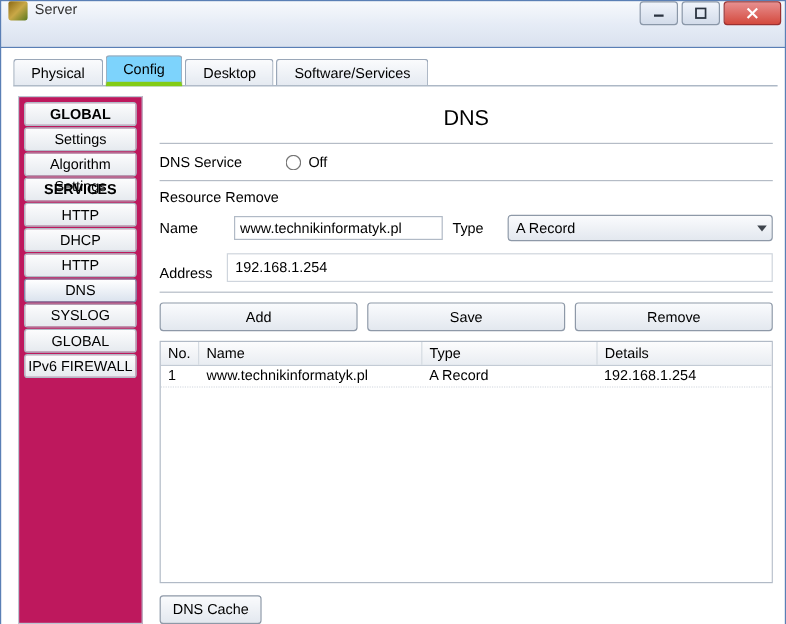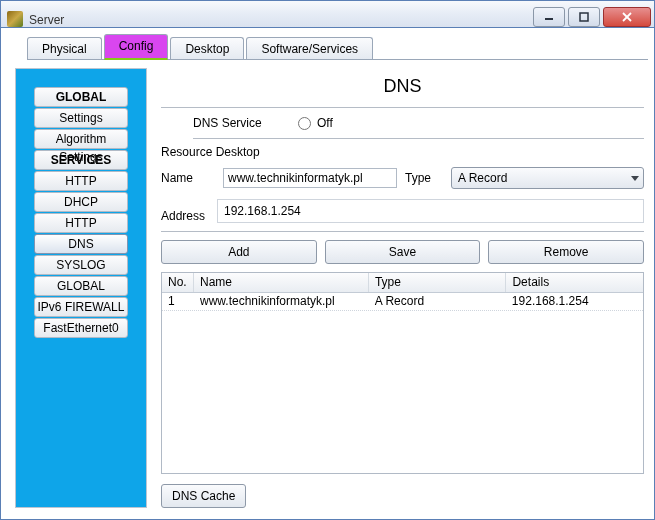--- a/index.html
+++ b/index.html
@@ -1,51 +1,51 @@
 <!DOCTYPE html>
 <html><head>
 <meta charset="utf-8">
 <style>
 * { box-sizing: border-box; margin: 0; padding: 0; font-family: "Segoe UI", Tahoma, sans-serif; font-size: 12px; }
 body { background: #fff; width: 655px; height: 520px; overflow: hidden; }
 
 
-.titlebar { height: 28px; background: linear-gradient(to bottom, #f7f9fc 0%, #e6ecf6 50%, #dae2ef 100%); border: 1px solid #5a7fb5; display: flex; align-items: flex-end; padding-left: 6px; }
+.titlebar { height: 40px; background: linear-gradient(to bottom, #f7f9fc 0%, #e6ecf6 50%, #dae2ef 100%); border: 1px solid #5a7fb5; display: flex; align-items: flex-start; padding-left: 6px; }
 .titlebar .icon { width: 16px; height: 16px; background: linear-gradient(135deg,#8b6914 0%, #c9a847 50%, #5b7a1e 100%); margin-right: 6px; border-radius: 2px; }
 .titlebar .title { color: #333; }
 .titlebar .controls { margin-left: auto; display: flex; }
 .winbtn { width: 32px; height: 20px; margin-right: 3px; border: 1px solid #8a97a8; border-radius: 3px; background: linear-gradient(to bottom, #f0f4fb, #d3dcea); display: flex; align-items: center; justify-content: center; }
 .winbtn.close { width: 48px; background: linear-gradient(to bottom, #e78f8f, #d44a3e); border-color: #9b3030; color: #fff; }
 .winbtn svg { display: block; }
 
 
 .window-body { border: 1px solid #5a7fb5; border-top: none; padding: 6px; height: 492px; background: #fff; }
 
 
-.tab-strip { display: flex; align-items: flex-end; border-bottom: 1px solid #9aa7b8; height: 26px; margin-left: 20px; }
+.tab-strip { display: flex; align-items: flex-end; border-bottom: 1px solid #9aa7b8; height: 26px; margin-left: 4px; }
 .tab { padding: 4px 14px; border: 1px solid #9aa7b8; border-bottom: none; margin-right: 2px; background: linear-gradient(to bottom, #fafbfd, #e5eaf1); border-radius: 3px 3px 0 0; cursor: pointer; height: 22px; }
-.tab.active { background: #d946ef; height: 26px; border-bottom: 2px solid #84cc16; margin-bottom: -1px; }
+.tab.active { background: #7dd3fc; height: 26px; border-bottom: 4px solid #84cc16; margin-bottom: -1px; }
 
 
 .content { display: flex; padding: 8px 4px 4px 8px; height: 452px; }
 
 
-.sidebar { width: 132px; height: 100%; border: 1px solid #bcc5d1; background: #0ea5e9; overflow-y: auto; padding: 18px; }
+.sidebar { width: 104px; height: 100%; border: 1px solid #bcc5d1; background: #be185d; overflow-y: auto; padding: 4px; }
 .sidebar::-webkit-scrollbar { width: 16px; }
 .sidebar::-webkit-scrollbar-track { background: #eef0f4; border-left: 1px solid #d2d8e0; }
 .sidebar::-webkit-scrollbar-thumb { background: linear-gradient(to right,#e3e8f0,#cdd5e1); border: 1px solid #b3bdcb; border-radius: 3px; }
 .sb-item { display: block; width: 100%; height: 20px; text-align: center; border: 1px solid #b1bac6; border-radius: 3px; background: linear-gradient(to bottom, #fcfcfd, #e6eaef); margin-bottom: 1px; cursor: pointer; line-height: 18px; }
 .sb-header { font-weight: bold; }
 .sb-item.selected { background: linear-gradient(to bottom, #fff, #dbe3ee); border-color: #7f94b1; }
 
 
 .right { flex: 1; padding: 0 0 0 14px; display: flex; flex-direction: column; }
 .dns-title { text-align: center; font-size: 18px; font-weight: normal; padding: 8px 0 10px; border-bottom: 1px solid #b5bcc6; }
 .row { display: flex; align-items: center; padding: 8px 0; }
-.row.bordered { border-bottom: 1px solid #b5bcc6; margin-left: 32px; }
+.row.bordered { border-bottom: 1px solid #b5bcc6; }
 .label { width: 105px; }
 .radio-group { display: flex; gap: 0; flex: 1; }
 .radio-opt { display: flex; align-items: center; gap: 6px; min-width: 155px; }
 .radio-opt input { margin:0; }
 
 .section-label { padding: 6px 0 4px; }
 .field-row { display: flex; align-items: center; gap: 0; padding: 4px 0; }
 .field-row .lbl { width: 62px; }
 .field-row input[type=text] { border: 1px solid #b1bac6; height: 20px; padding: 0 4px; background: #fff; }
 .name-input { width: 174px; }
@@ -120,37 +120,36 @@
       <div class="sb-item">Settings</div>
       <div class="sb-item">Algorithm Settings</div>
       <div class="sb-item sb-header">SERVICES</div>
       <div class="sb-item">HTTP</div>
       <div class="sb-item">DHCP</div>
       <div class="sb-item">HTTP</div>
       <div class="sb-item selected">DNS</div>
       <div class="sb-item">SYSLOG</div>
       <div class="sb-item">GLOBAL</div>
       <div class="sb-item">IPv6 FIREWALL</div>
-      <div class="sb-item">FastEthernet0</div>
     </div>
 
     <div class="right">
       <div class="dns-title">DNS</div>
 
       <div class="row bordered">
         <div class="label">DNS Service</div>
         <div class="radio-group">
           <label class="radio-opt">
             <input type="radio" name="dnsservice" style="">
             <span>Off</span>
           </label>
         </div>
       </div>
 
-      <div class="section-label">Resource Desktop</div>
+      <div class="section-label">Resource Remove</div>
 
       <div class="field-row">
         <div class="lbl">Name</div>
         <input type="text" class="name-input" value="www.technikinformatyk.pl" style="">
         <div class="type-lbl">Type</div>
         <div class="type-select">
           <span>A Record</span>
           <span class="caret"></span>
         </div>
       </div>

